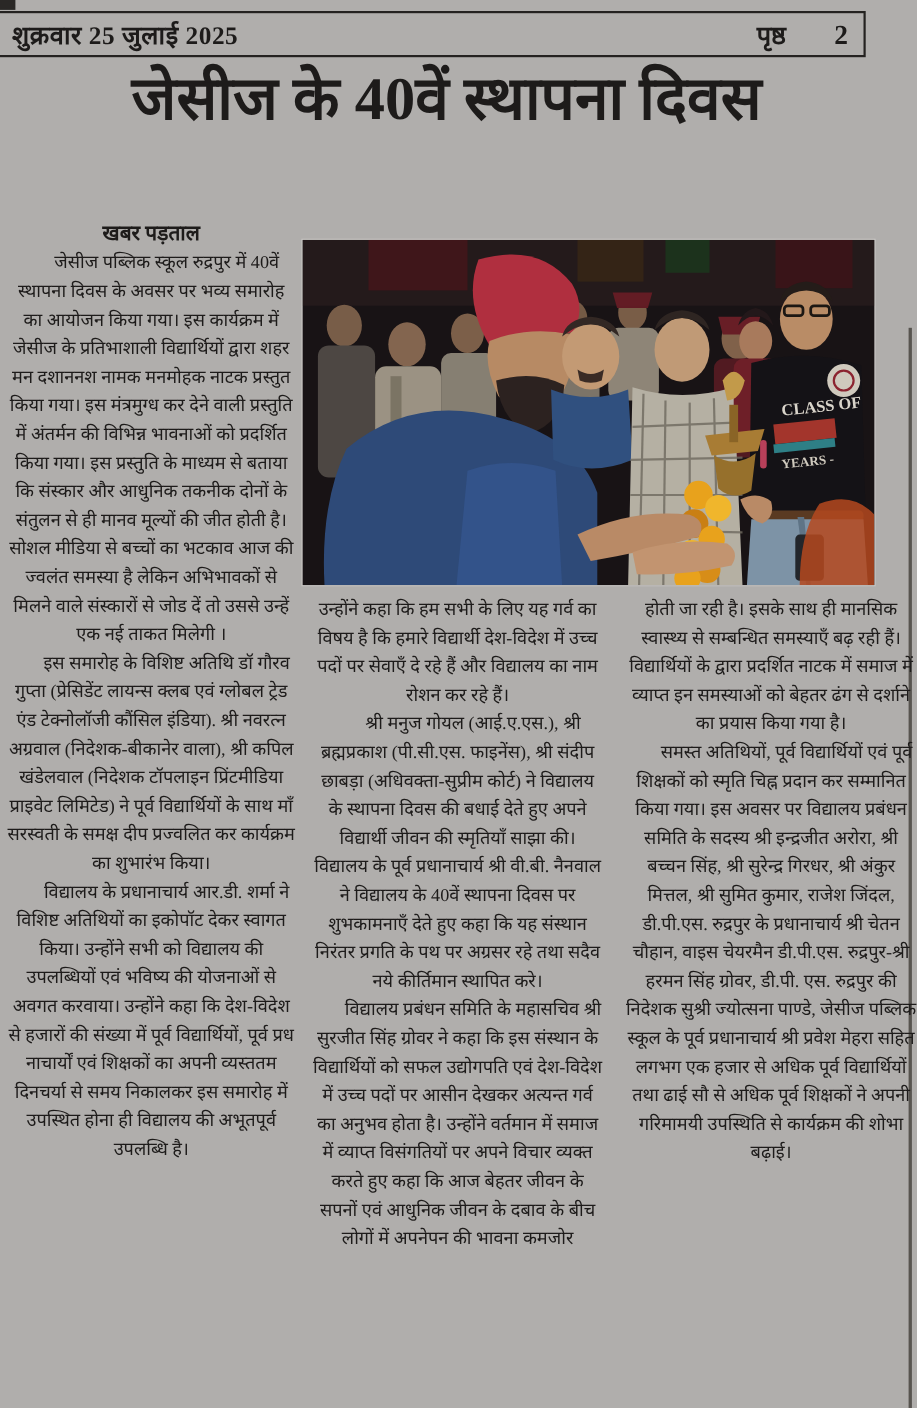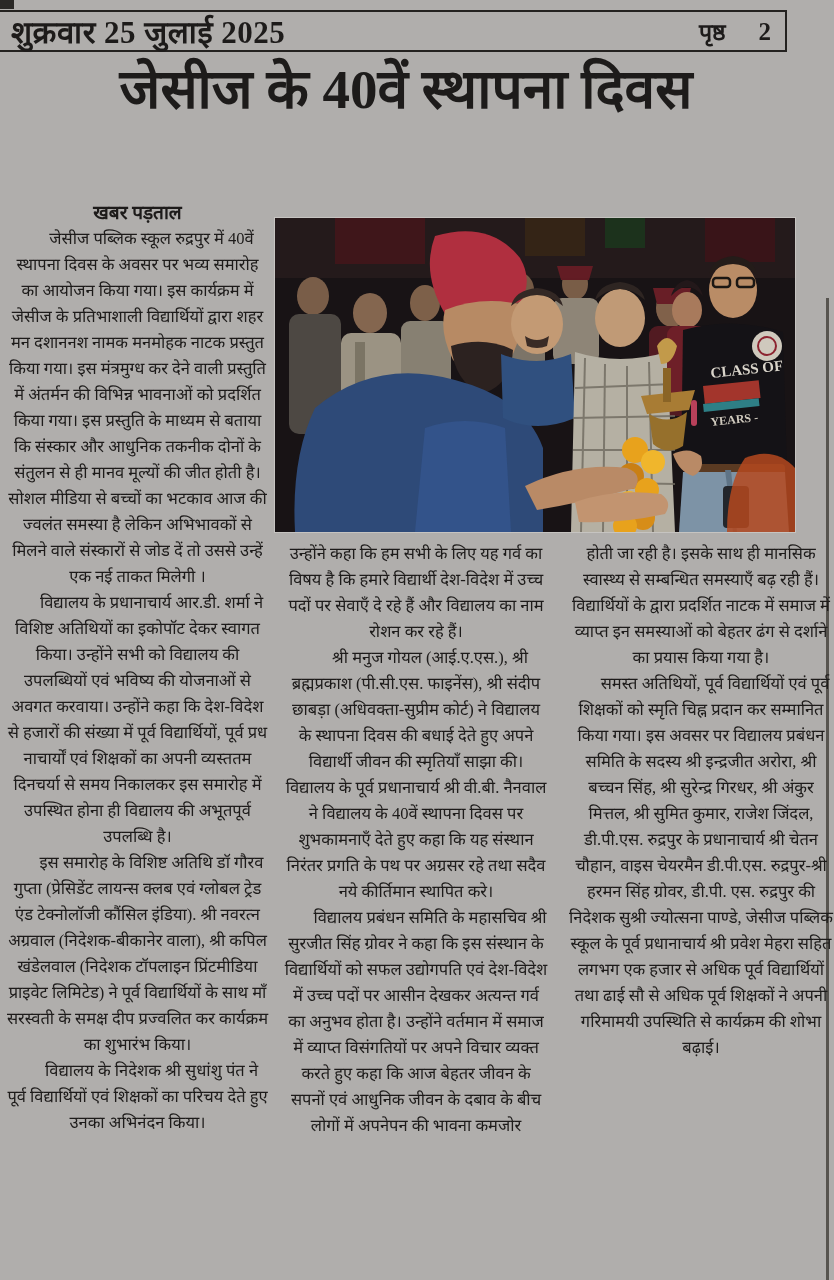--- a/index.html
+++ b/index.html
@@ -12,22 +12,22 @@
   
   .scan-edge-right{position:absolute;left:826px;top:298px;width:3px;height:982px;background:#57544f;}
   .scan-corner{position:absolute;left:0;top:0;width:14px;height:9px;background:#2a2826;}
 
   
   .masthead{
     position:absolute;left:-3px;top:10px;width:790px;height:42px;
     border:2px solid #242220;display:flex;align-items:center;justify-content:space-between;
     box-sizing:border-box;padding:0 14px 0 12px;
   }
-  .masthead .date{font-size:31px;font-weight:bold;letter-spacing:.5px;}
-  .masthead .pageinfo{display:flex;align-items:baseline;gap:33px;}
+  .masthead .date{font-size:23px;font-weight:bold;letter-spacing:.5px;}
+  .masthead .pageinfo{display:flex;align-items:baseline;gap:44px;}
   .masthead .pagelabel{font-size:23px;font-weight:bold;}
   .masthead .pagenum{font-size:25px;font-weight:bold;}
 
   
   .headline{
     position:absolute;left:0;top:56px;width:812px;text-align:center;
     font-weight:bold;line-height:1.22;font-size:55px;letter-spacing:0;
   }
   .headline .hl2{letter-spacing:1px;}
 
@@ -174,23 +174,22 @@
         <path d="M398 236 Q414 228 426 238 Q430 252 418 258 Q404 254 398 236 Z" fill="#b98a66"></path>
       </g>
 
       <path d="M470 240 Q500 228 520 250 L520 314 L452 314 Q452 266 470 240 Z" fill="#b5491f" opacity="0.85"></path>
     </svg>
   </div>
 
   <div class="col col1">
     <p class="kicker">खबर पड़ताल</p>
     <p>जेसीज पब्लिक स्कूल रुद्रपुर में 40वें स्थापना दिवस के अवसर पर भव्य समारोह का आयोजन किया गया। इस कार्यक्रम में जेसीज के प्रतिभाशाली विद्यार्थियों द्वारा शहर मन दशाननश नामक मनमोहक नाटक प्रस्तुत किया गया। इस मंत्रमुग्ध कर देने वाली प्रस्तुति में अंतर्मन की विभिन्न भावनाओं को प्रदर्शित किया गया। इस प्रस्तुति के माध्यम से बताया कि संस्कार और आधुनिक तकनीक दोनों के संतुलन से ही मानव मूल्यों की जीत होती है। सोशल मीडिया से बच्चों का भटकाव आज की ज्वलंत समस्या है लेकिन अभिभावकों से मिलने वाले संस्कारों से जोड दें तो उससे उन्हें एक नई ताकत मिलेगी ।</p>
+    <p>इस समारोह के विशिष्ट अतिथि डॉ गौरव गुप्ता (प्रेसिडेंट लायन्स क्लब एवं ग्लोबल ट्रेड एंड टेक्नोलॉजी कौंसिल इंडिया). श्री नवरत्न अग्रवाल (निदेशक-बीकानेर वाला), श्री कपिल खंडेलवाल (निदेशक टॉपलाइन प्रिंटमीडिया प्राइवेट लिमिटेड) ने पूर्व विद्यार्थियों के साथ माँ सरस्वती के समक्ष दीप प्रज्वलित कर कार्यक्रम का शुभारंभ किया।</p>
     <p>विद्यालय के प्रधानाचार्य आर.डी. शर्मा ने विशिष्ट अतिथियों का इकोपॉट देकर स्वागत किया। उन्होंने सभी को विद्यालय की उपलब्धियों एवं भविष्य की योजनाओं से अवगत करवाया। उन्होंने कहा कि देश-विदेश से हजारों की संख्या में पूर्व विद्यार्थियों, पूर्व प्रध नाचार्यों एवं शिक्षकों का अपनी व्यस्ततम दिनचर्या से समय निकालकर इस समारोह में उपस्थित होना ही विद्यालय की अभूतपूर्व उपलब्धि है।</p>
-    <p>इस समारोह के विशिष्ट अतिथि डॉ गौरव गुप्ता (प्रेसिडेंट लायन्स क्लब एवं ग्लोबल ट्रेड एंड टेक्नोलॉजी कौंसिल इंडिया). श्री नवरत्न अग्रवाल (निदेशक-बीकानेर वाला), श्री कपिल खंडेलवाल (निदेशक टॉपलाइन प्रिंटमीडिया प्राइवेट लिमिटेड) ने पूर्व विद्यार्थियों के साथ माँ सरस्वती के समक्ष दीप प्रज्वलित कर कार्यक्रम का शुभारंभ किया।</p>
-    <p>विद्यालय के निदेशक श्री सुधांशु पंत ने पूर्व विद्यार्थियों एवं शिक्षकों का परिचय देते हुए उनका अभिनंदन किया।</p>
   </div>
 
   <div class="col col2">
     <p class="noindent">उन्होंने कहा कि हम सभी के लिए यह गर्व का विषय है कि हमारे विद्यार्थी देश-विदेश में उच्च पदों पर सेवाएँ दे रहे हैं और विद्यालय का नाम रोशन कर रहे हैं।</p>
     <p>श्री मनुज गोयल (आई.ए.एस.), श्री ब्रह्मप्रकाश (पी.सी.एस. फाइनेंस), श्री संदीप छाबड़ा (अधिवक्ता-सुप्रीम कोर्ट) ने विद्यालय के स्थापना दिवस की बधाई देते हुए अपने विद्यार्थी जीवन की स्मृतियाँ साझा की। विद्यालय के पूर्व प्रधानाचार्य श्री वी.बी. नैनवाल ने विद्यालय के 40वें स्थापना दिवस पर शुभकामनाएँ देते हुए कहा कि यह संस्थान निरंतर प्रगति के पथ पर अग्रसर रहे तथा सदैव नये कीर्तिमान स्थापित करे।</p>
     <p>विद्यालय प्रबंधन समिति के महासचिव श्री सुरजीत सिंह ग्रोवर ने कहा कि इस संस्थान के विद्यार्थियों को सफल उद्योगपति एवं देश-विदेश में उच्च पदों पर आसीन देखकर अत्यन्त गर्व का अनुभव होता है। उन्होंने वर्तमान में समाज में व्याप्त विसंगतियों पर अपने विचार व्यक्त करते हुए कहा कि आज बेहतर जीवन के सपनों एवं आधुनिक जीवन के दबाव के बीच लोगों में अपनेपन की भावना कमजोर</p>
   </div>
 
   <div class="col col3">
     <p class="noindent">होती जा रही है। इसके साथ ही मानसिक स्वास्थ्य से सम्बन्धित समस्याएँ बढ़ रही हैं। विद्यार्थियों के द्वारा प्रदर्शित नाटक में समाज में व्याप्त इन समस्याओं को बेहतर ढंग से दर्शाने का प्रयास किया गया है।</p>

